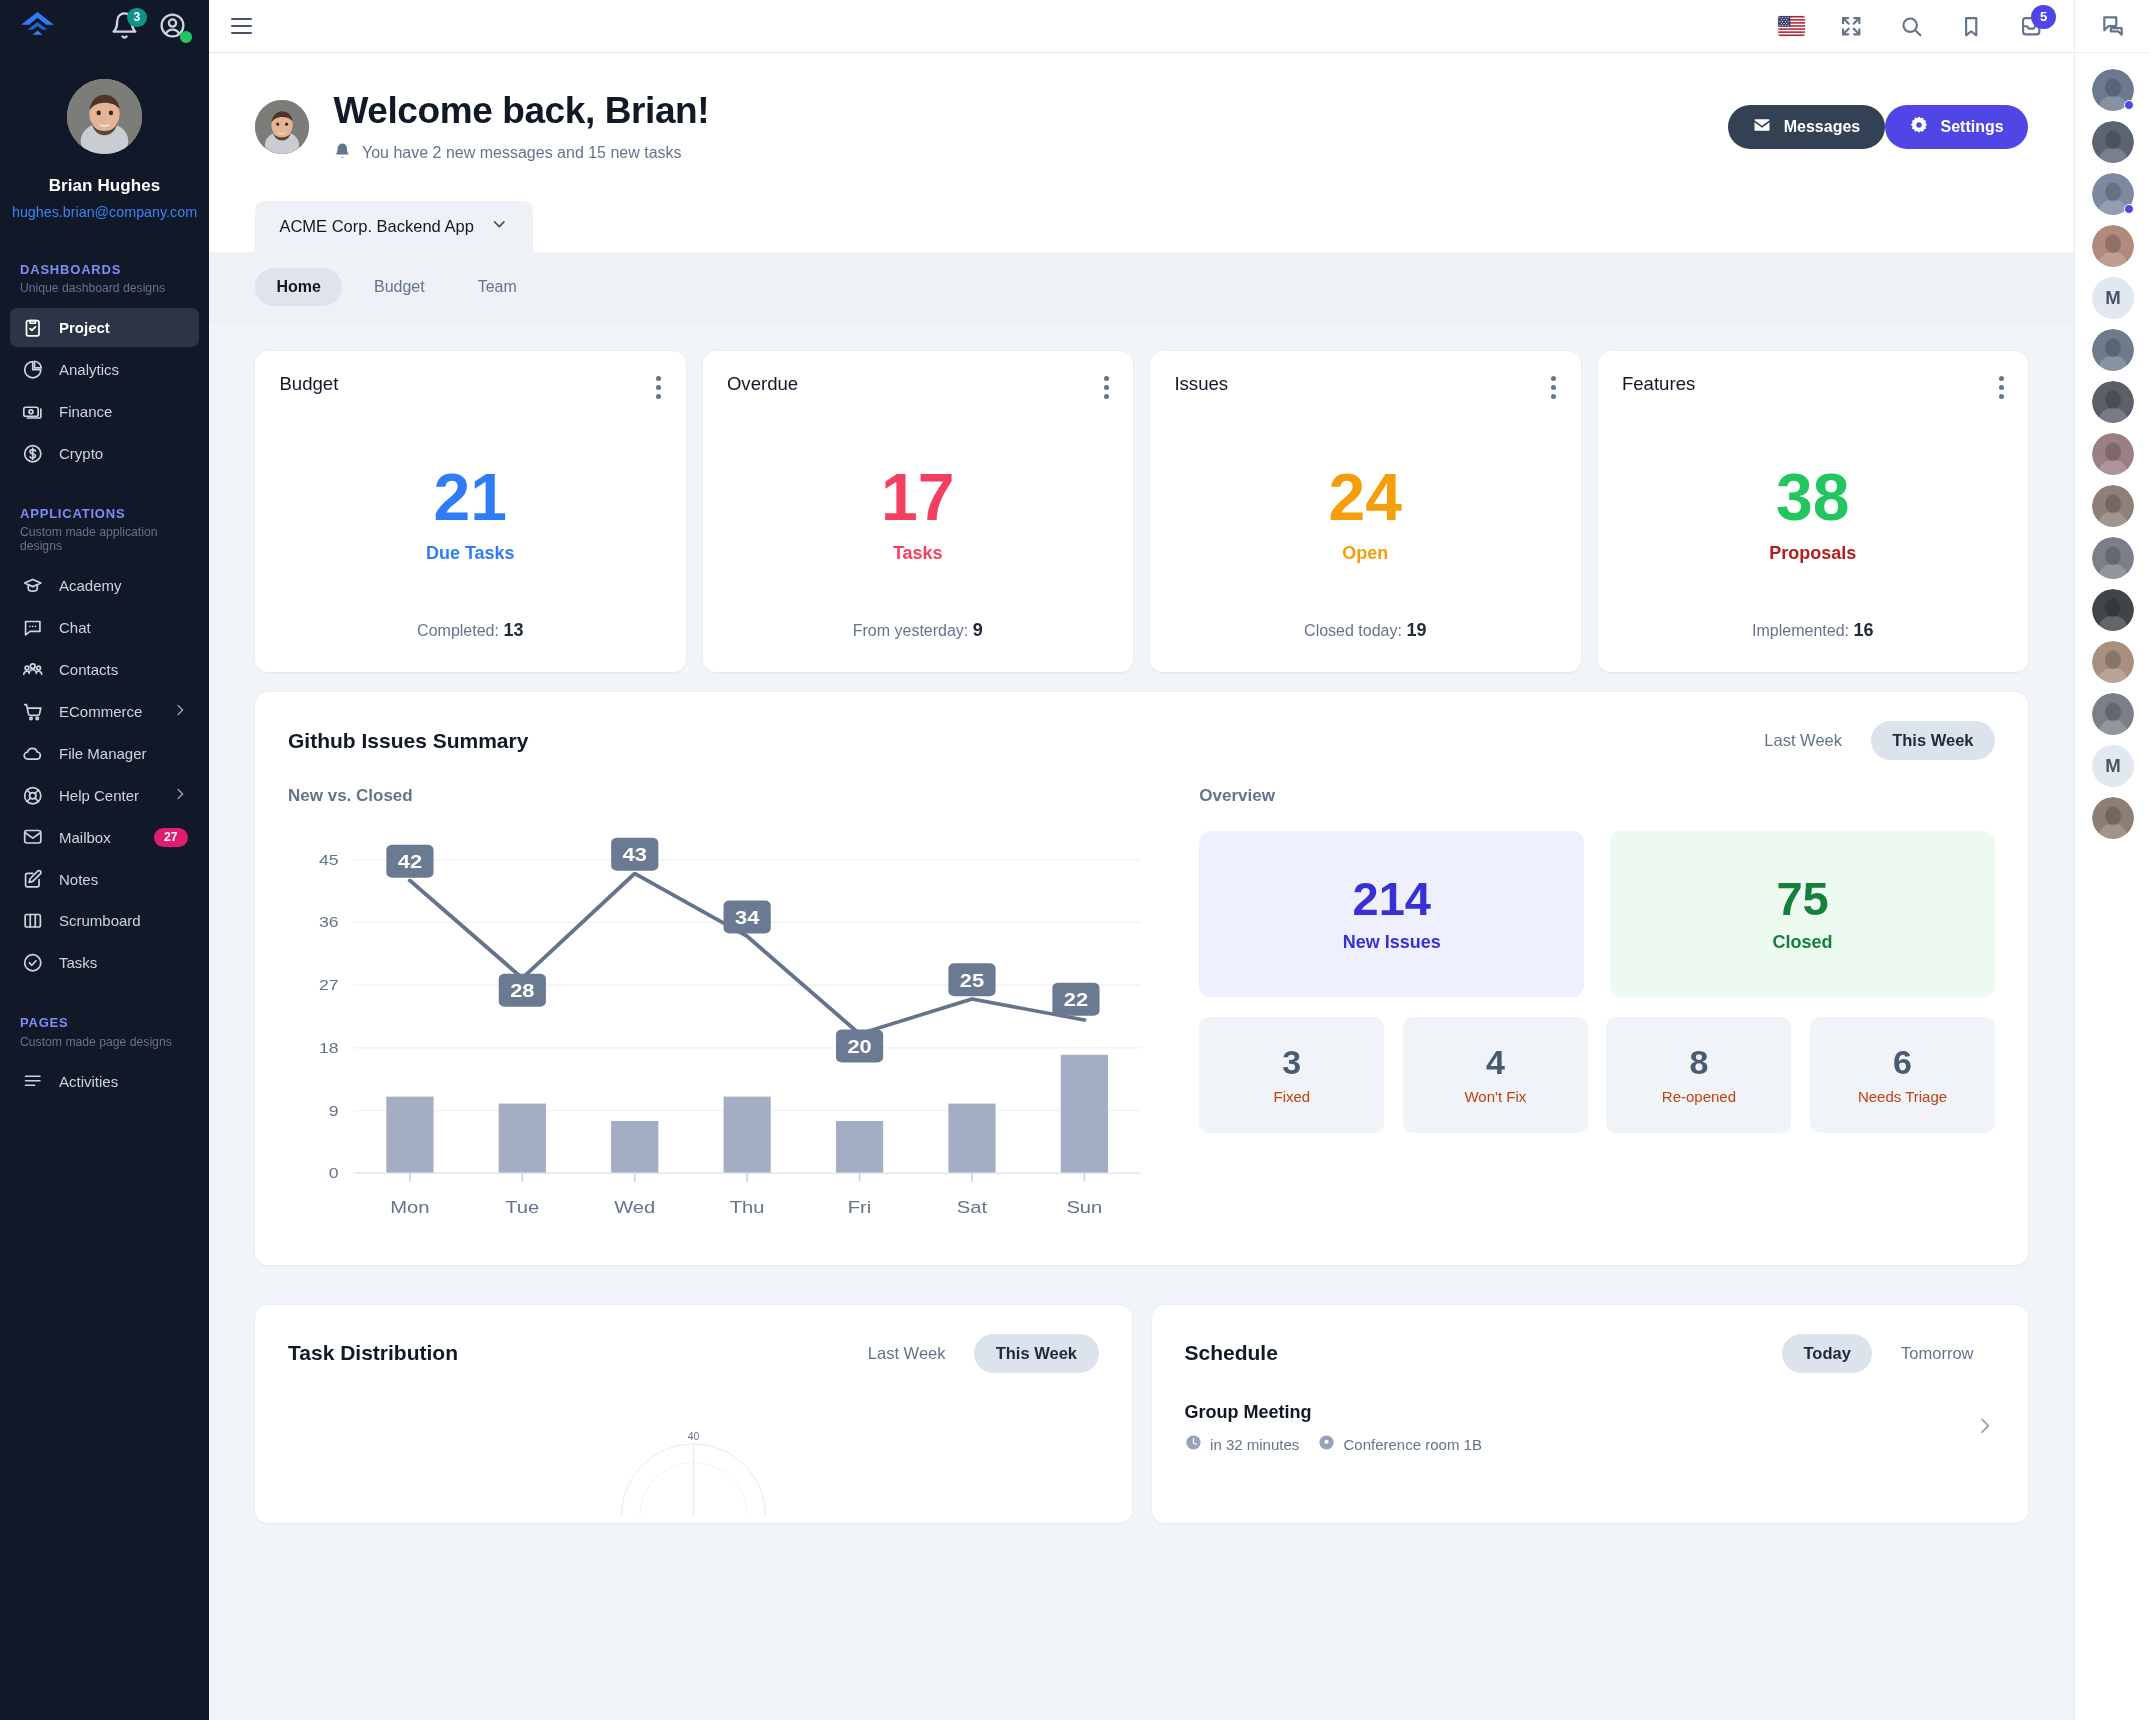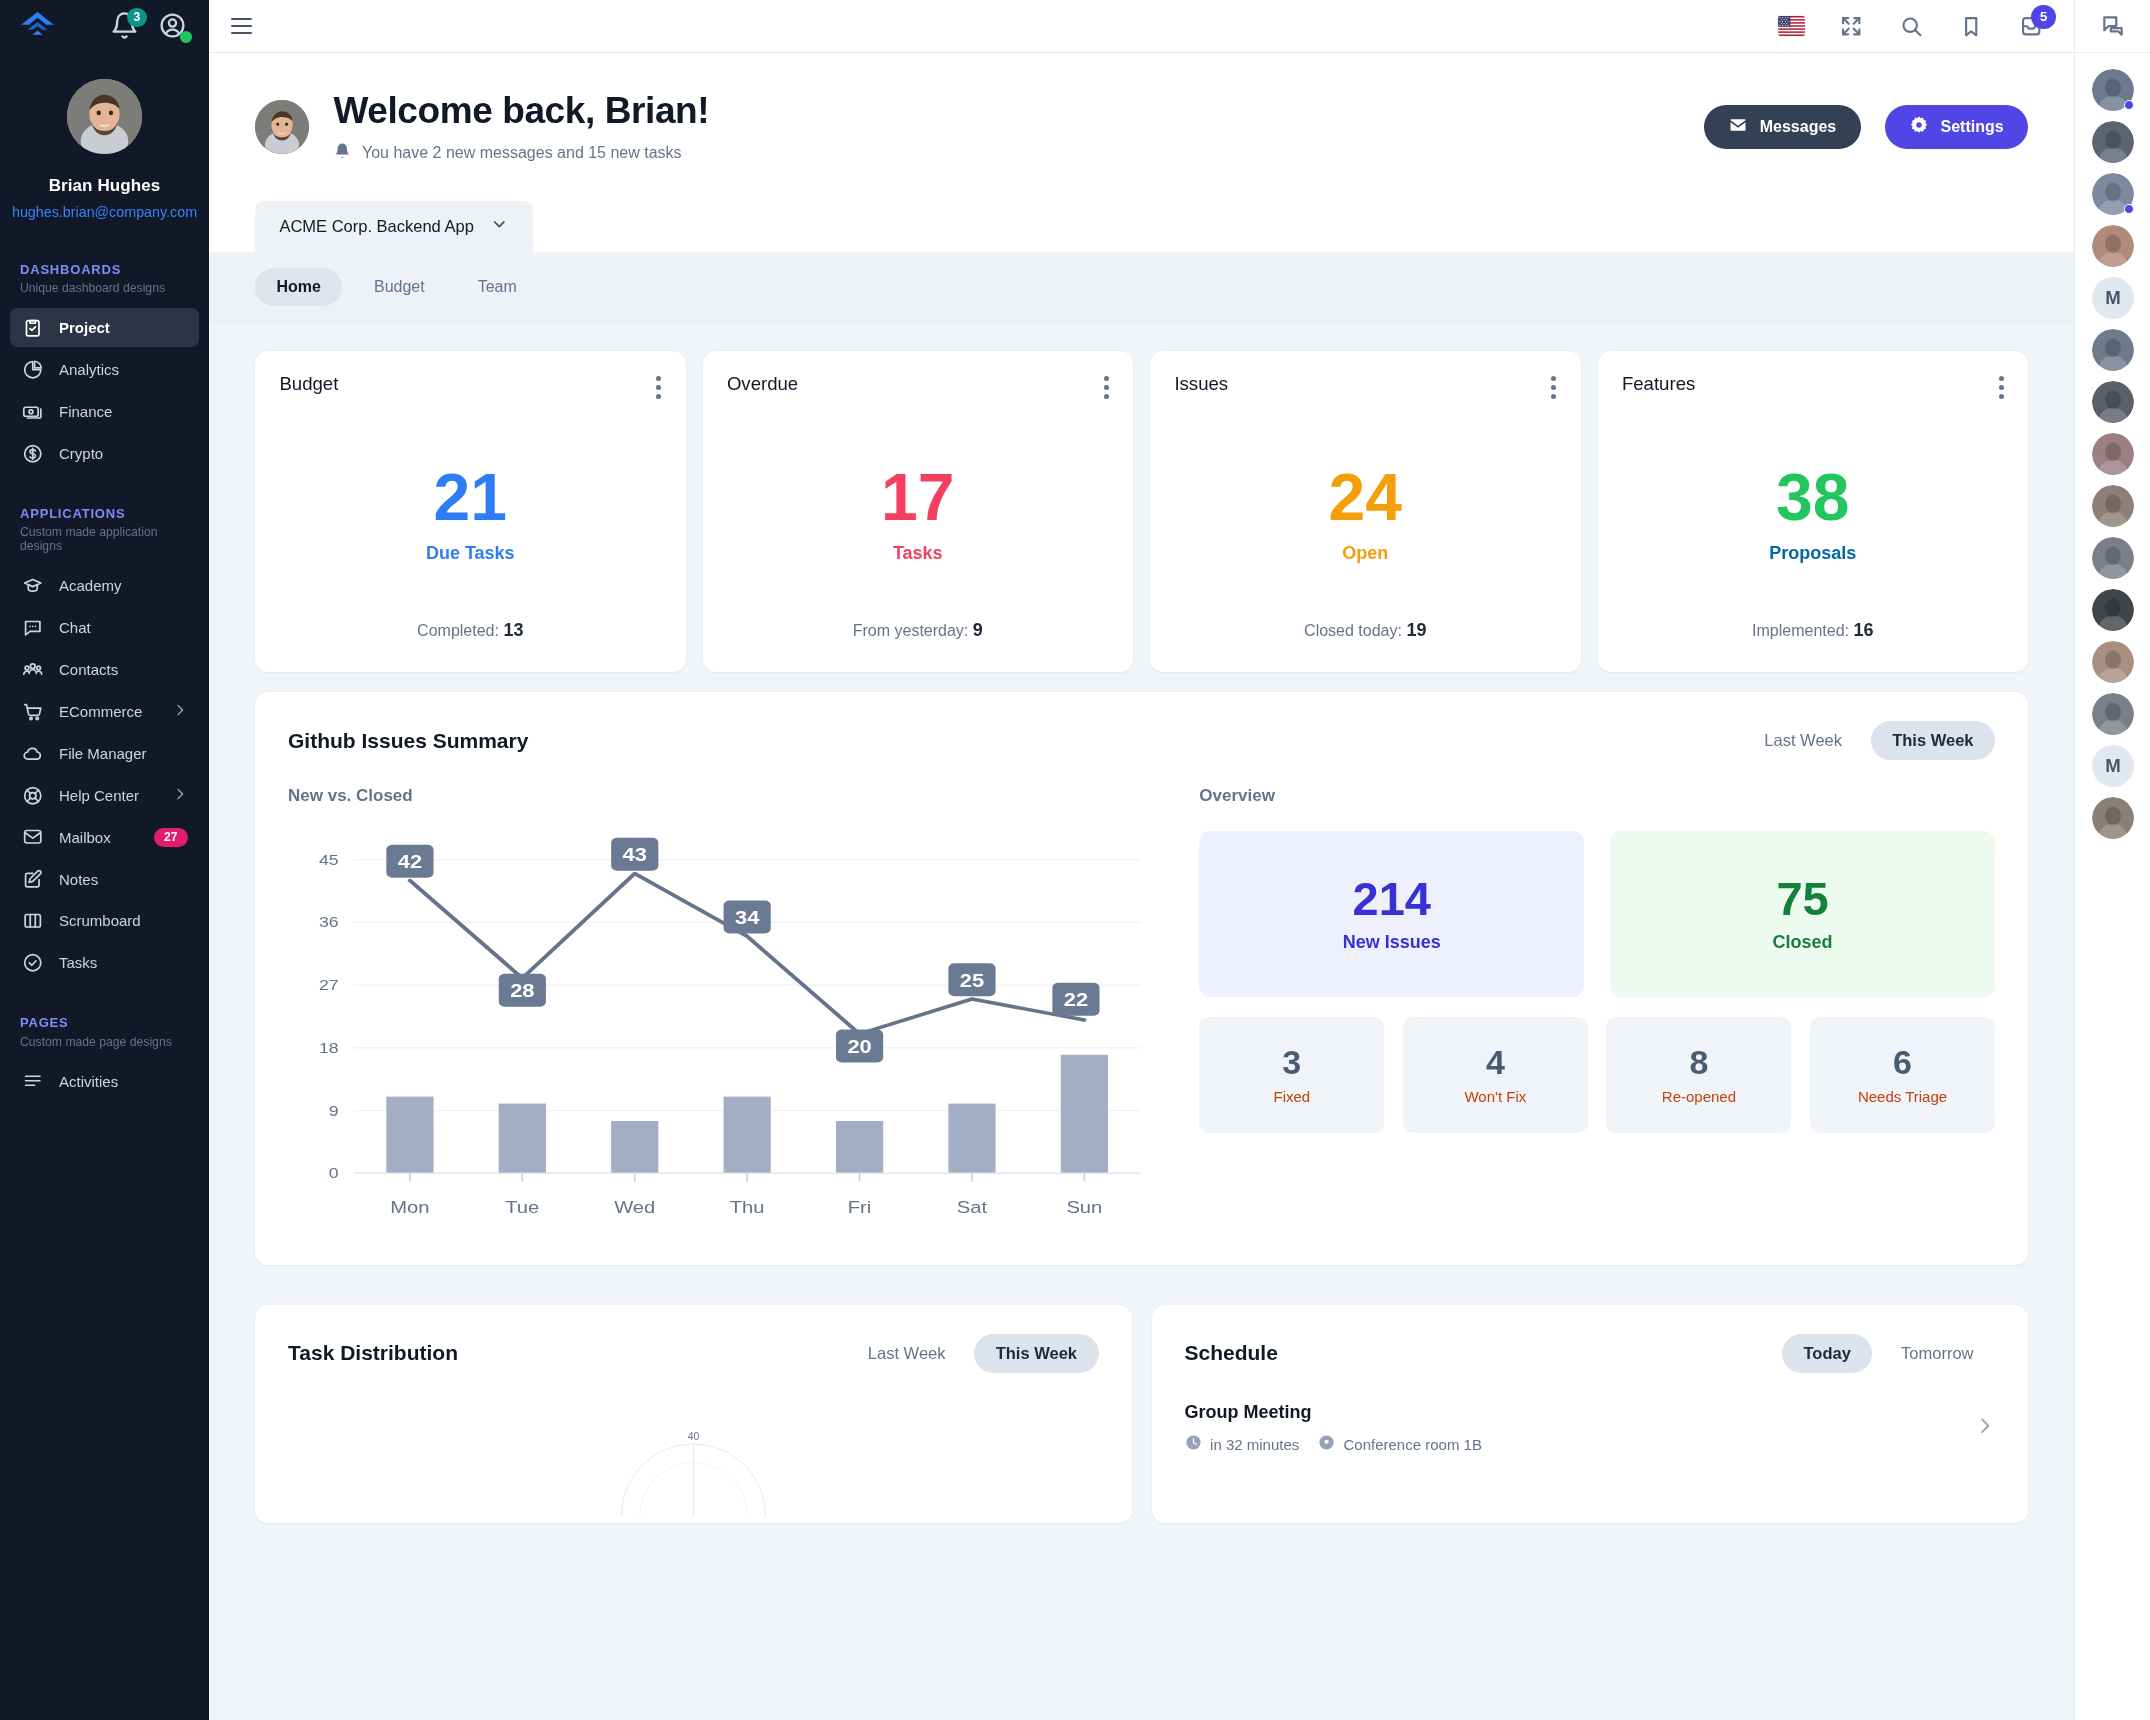--- a/index.html
+++ b/index.html
@@ -90,21 +90,21 @@
   }
 
   .content { flex:1; overflow:hidden; position:relative; }
 
   .hero { background:#fff; padding: 37px 46px 0 46px; }
   .hero-row { display:flex; align-items:center; justify-content:space-between; }
   .hero-left { display:flex; align-items:center; gap: 24.4px; }
   .avatar-md { width: 54px;height:54px;border-radius:50%;overflow:hidden;background:#8a8a8a; flex:0 0 54px;}
   .hero-title { font-size: 37px; font-weight: 700; color:#111827; letter-spacing:-0.4px;}
   .hero-sub { display:flex; align-items:center; gap:10px; margin-top: 10px; color:#64748b; font-size: 16px;}
-  .hero-actions { display:flex; gap: 24px; }
+  .hero-actions { display:flex; gap: 0; }
   .btn {
     height: 44px; border-radius: 716px; display:flex; align-items:center; gap:11.5px;
     padding: 0 24.4px; font-size:16px; font-weight:700; color:#fff; border:none;
   }
   .btn-dark { background:#334155; }
   .btn-primary { background:#4f46e5; }
 
   .tabbar { padding: 0 46px; background:#fff; margin-top: 36px; position:relative;}
   .proj-tab {
     display:inline-flex; align-items:center; gap: 16px;
@@ -655,21 +655,21 @@
             <div class="stat-head">
               <div class="stat-title">Features</div>
               <div class="dots">
                   <i></i>
                   <i></i>
                   <i></i>
                 </div>
             </div>
             <div class="stat-mid">
               <div class="stat-num" style="color:#22c55e">38</div>
-              <div class="stat-sub" style="color:#0369a1">Proposals</div>
+              <div class="stat-sub" style="color:#b91c1c">Proposals</div>
             </div>
             <div class="stat-foot">
               <span>Implemented:</span>
               <b>16</b>
             </div>
           </div>
 
         </div>
 
         <section class="panel">

